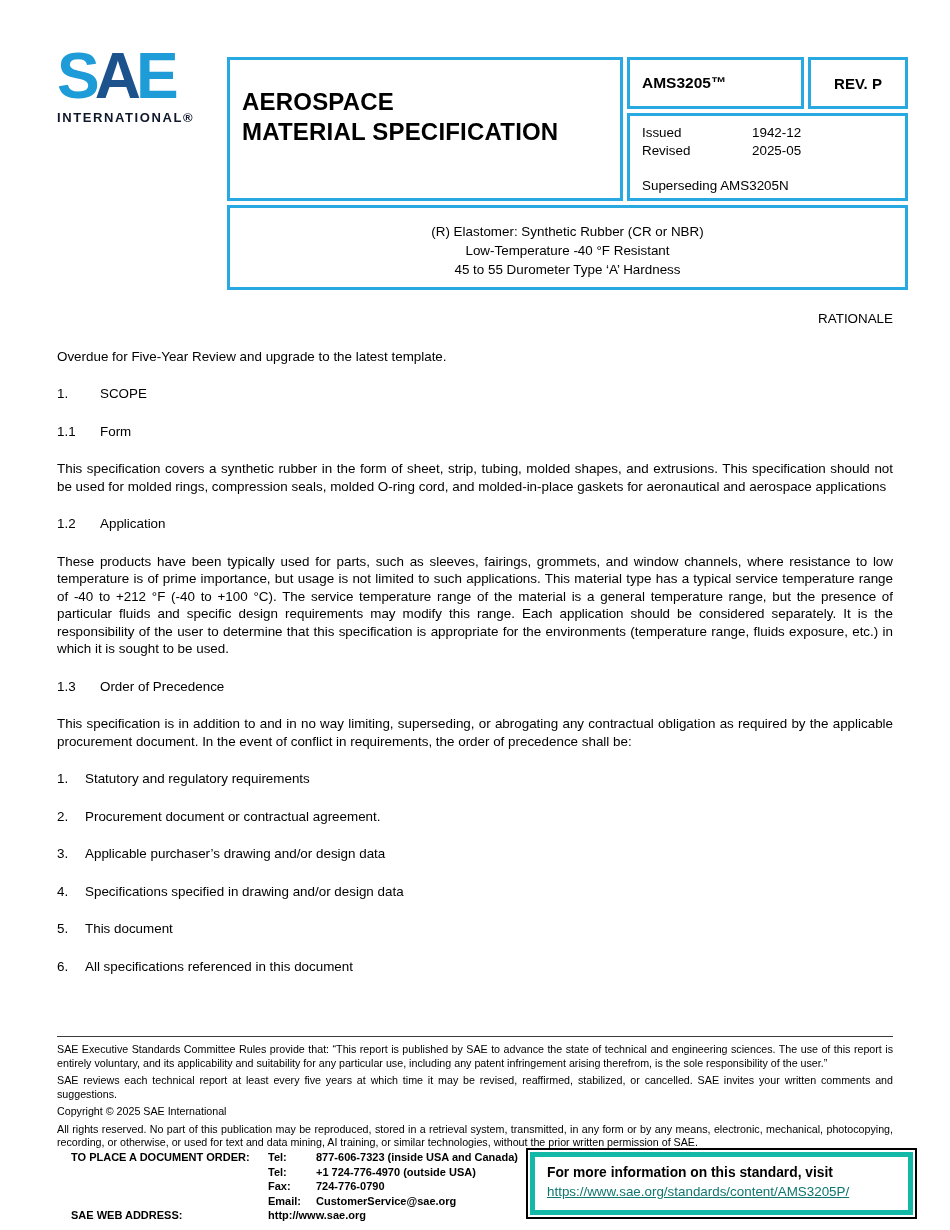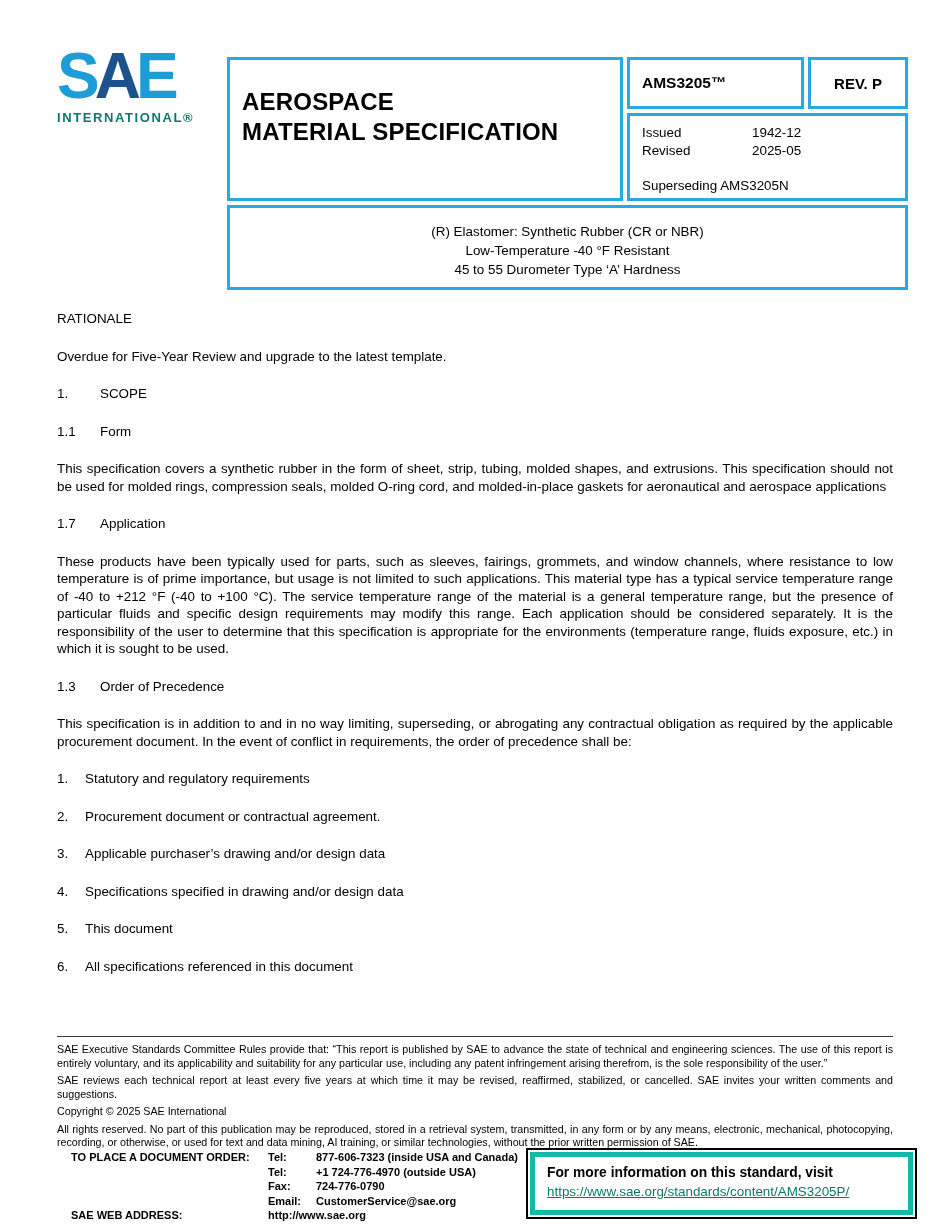--- a/index.html
+++ b/index.html
@@ -7,21 +7,21 @@
   .page {
     position:relative; width:950px; height:1230px; background:#fff;
     font-family:"Liberation Sans", sans-serif; color:#000; overflow:hidden;
   }
 
   
   .logo { position:absolute; left:57px; top:46px; width:160px; }
   .logo-sae { font-size:64px; font-weight:800; letter-spacing:-5px; line-height:0.95; }
   .logo-sae .lt-s, .logo-sae .lt-e { color:#1E9CD7; }
   .logo-sae .lt-a { color:#1C538C; }
-  .logo-intl { color:#0f766e; font-weight:700; font-size:13px; letter-spacing:1.6px; margin-top:3px; }
+  .logo-intl { color:#0f172a; font-weight:700; font-size:13px; letter-spacing:1.6px; margin-top:3px; }
 
   
   .header-table { position:absolute; left:227px; top:57px; width:681px; }
   .cell { border:3px solid #29A9E2; background:#fff; }
   .ht-top { display:flex; gap:4px; margin-bottom:4px; }
   .cell-doctype { width:396px; height:144px; padding:27px 6px 0 12px;
                   font-size:24px; font-weight:bold; line-height:30px; letter-spacing:0.2px; }
   .ht-right { flex:1; display:flex; flex-direction:column; gap:4px; }
   .ht-right-top { display:flex; gap:4px; }
   .cell-number { flex:1; height:52px; display:flex; align-items:center; padding-left:12px;
@@ -30,21 +30,21 @@
               font-size:15px; font-weight:bold; }
   .cell-dates { height:88px; padding:8px 0 0 12px; font-size:13.4px; line-height:18px; }
   .date-label { display:inline-block; width:110px; }
   .superseding { margin-top:17px; }
   .cell-title { height:85px; text-align:center; padding-top:14px; font-size:13.4px; line-height:19px; }
 
   
   .doc-body { position:absolute; left:57px; top:310px; width:836px;
               font-size:13.4px; line-height:17.5px; }
   .doc-body p { margin:0 0 20px 0; }
-  .centered { text-align:left; }
+  .centered { text-align:right; }
   .justify { text-align:justify; }
   .hrow { margin:0 0 20px 0; }
   .hnum { display:inline-block; min-width:43px; }
   .lrow { margin:0 0 20px 0; display:flex; }
   .lnum { flex:0 0 28px; }
 
   
   .footer-rule { position:absolute; left:57px; width:836px; top:1036px; border-top:1px solid #3a3a3a; }
   .footer-text { position:absolute; left:57px; top:1043px; width:836px;
                  font-size:10.7px; line-height:13.5px; }
@@ -95,21 +95,21 @@
 
   <div class="doc-body">
     <p class="centered">RATIONALE</p>
     <p>Overdue for Five-Year Review and upgrade to the latest template.</p>
 
     <div class="hrow"><span class="hnum">1.</span><span>SCOPE</span></div>
 
     <div class="hrow"><span class="hnum">1.1</span><span>Form</span></div>
     <p class="justify">This specification covers a synthetic rubber in the form of sheet, strip, tubing, molded shapes, and extrusions. This specification should not be used for molded rings, compression seals, molded O-ring cord, and molded-in-place gaskets for aeronautical and aerospace applications</p>
 
-    <div class="hrow"><span class="hnum">1.7</span><span>Application</span></div>
+    <div class="hrow"><span class="hnum">1.2</span><span>Application</span></div>
     <p class="justify">These products have been typically used for parts, such as sleeves, fairings, grommets, and window channels, where resistance to low temperature is of prime importance, but usage is not limited to such applications. This material type has a typical service temperature range of -40 to +212 °F (-40 to +100 °C). The service temperature range of the material is a general temperature range, but the presence of particular fluids and specific design requirements may modify this range. Each application should be considered separately. It is the responsibility of the user to determine that this specification is appropriate for the environments (temperature range, fluids exposure, etc.) in which it is sought to be used.</p>
 
     <div class="hrow"><span class="hnum">1.3</span><span>Order of Precedence</span></div>
     <p class="justify">This specification is in addition to and in no way limiting, superseding, or abrogating any contractual obligation as required by the applicable procurement document. In the event of conflict in requirements, the order of precedence shall be:</p>
 
     <div class="lrow">
         <span class="lnum">1.</span>
         <span>Statutory and regulatory requirements</span>
       </div>
     <div class="lrow">

